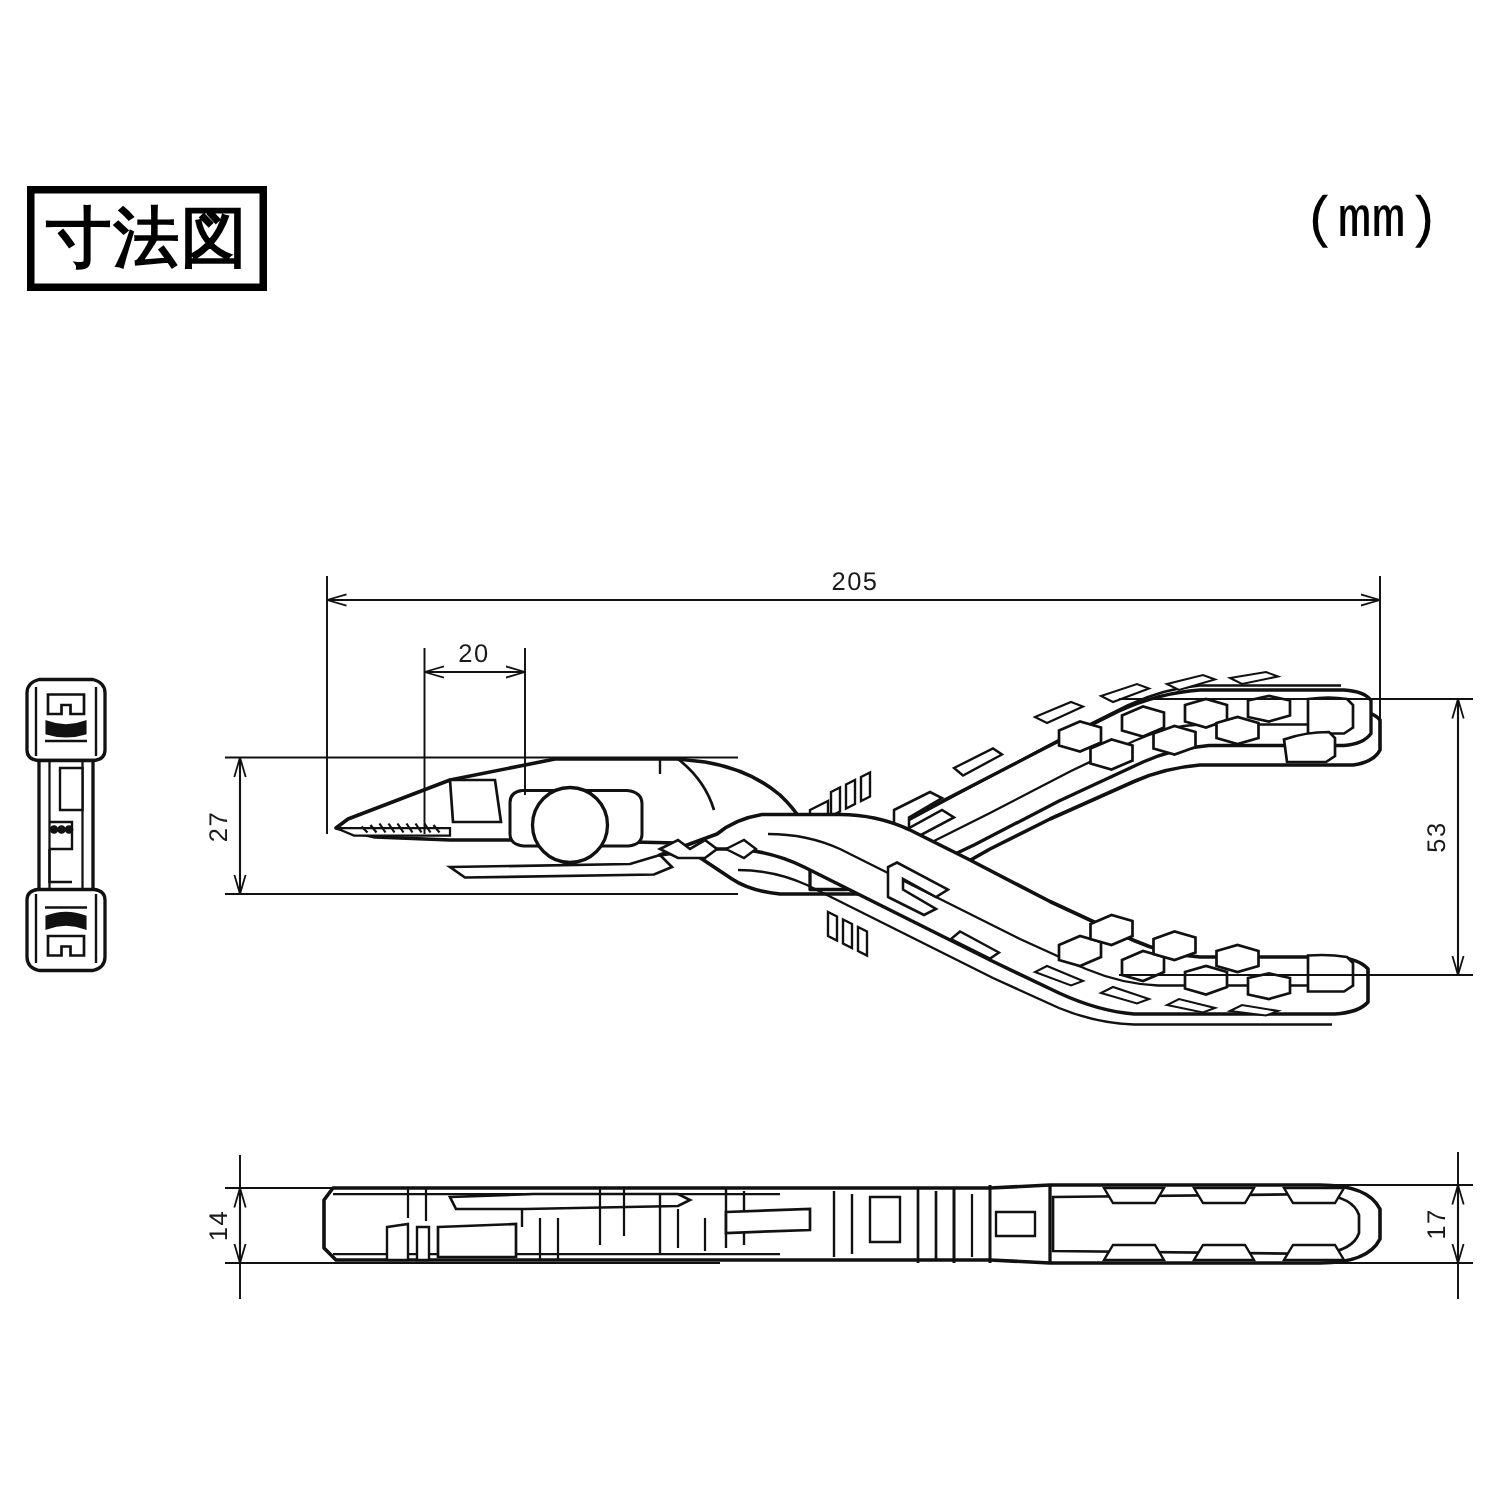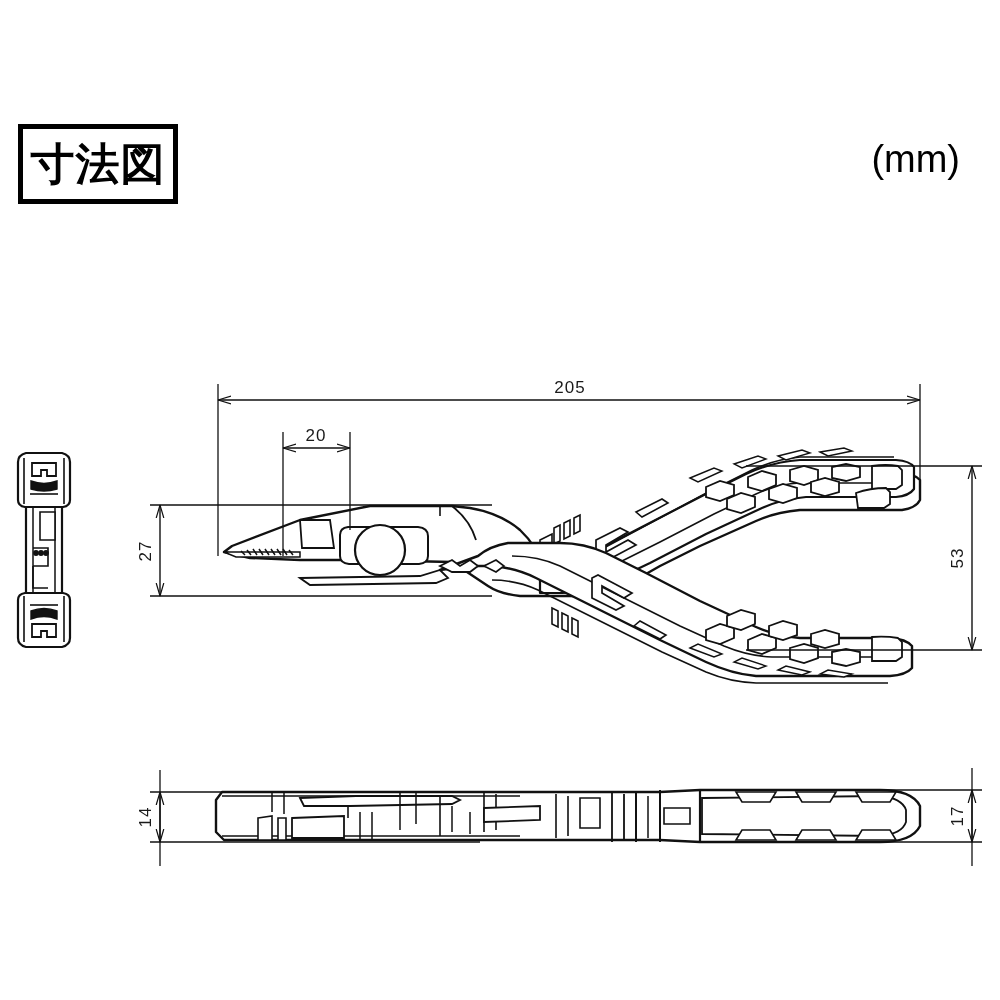--- a/index.html
+++ b/index.html
@@ -21,43 +21,43 @@
     width: 1000px;
     height: 1000px;
     background: #ffffff;
   }
   
   .title-badge {
     position: absolute;
     left: 18px;
     top: 124px;
     width: 160px;
-    height: 80px;
+    height: 70px;
     border: 5px solid #000000;
     background: #ffffff;
     box-sizing: border-box;
     display: flex;
     align-items: center;
     justify-content: center;
   }
   .title-badge-text {
     font-family: "DejaVu Sans", sans-serif;
     font-size: 44px;
     font-weight: 700;
     color: #000000;
     letter-spacing: 1px;
     line-height: 1;
     white-space: nowrap;
   }
   
   .units-label {
     position: absolute;
     right: 40px;
-    top: 138px;
-    font-family: Liberation Sans, sans-serif;
+    top: 126px;
+    font-family: Liberation Mono, monospace;
     font-size: 38px;
     font-weight: 400;
     color: #000000;
     letter-spacing: 0px;
     white-space: nowrap;
   }
   
   #drawing {
     position: absolute;
     left: 0;

